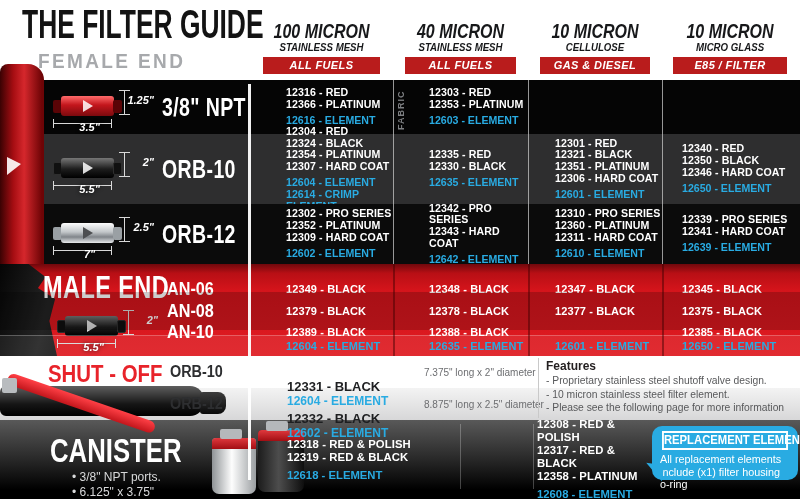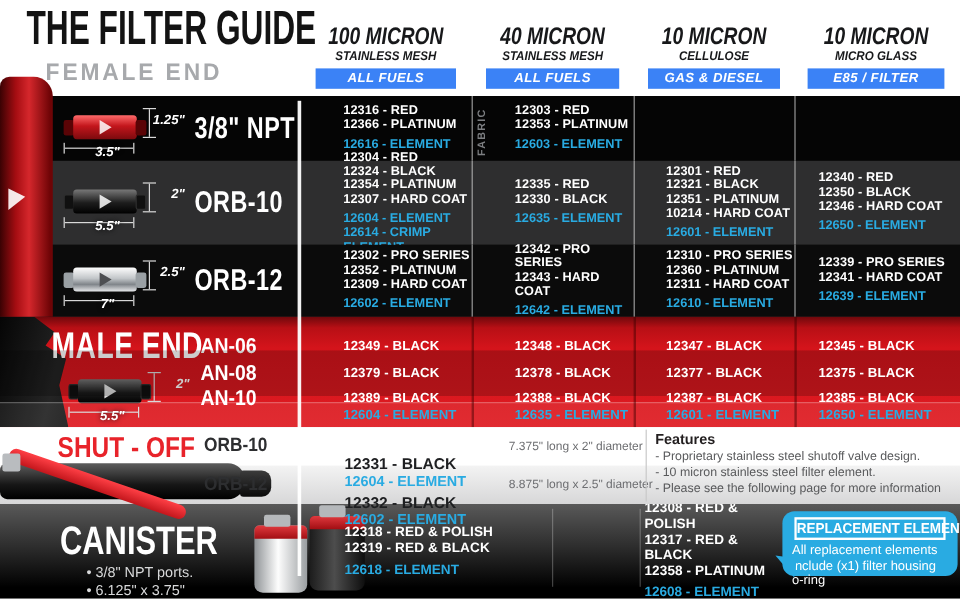--- a/index.html
+++ b/index.html
@@ -13,21 +13,21 @@
         white-space:nowrap;transform:scaleX(.66);transform-origin:left top;letter-spacing:0px;}
   .subtitle{position:absolute;left:38px;top:50px;font-size:20px;font-weight:bold;color:#a7a9ac;
         letter-spacing:2.5px;transform:scaleX(.95);transform-origin:left top;white-space:nowrap;}
   .colhead{position:absolute;top:22px;text-align:center;font-style:italic;}
   .ch1{left:250px;width:143px;} .ch2{left:393px;width:135px;}
   .ch3{left:528px;width:134px;} .ch4{left:660px;width:140px;}
   .ch-l1{font-size:20px;font-weight:900;color:#17181a;line-height:19px;white-space:nowrap;
         transform:scaleX(.8);transform-origin:center;}
   .ch-l2{font-size:10.5px;font-weight:bold;color:#17181a;line-height:12px;white-space:nowrap;
         transform:scaleX(.92);transform-origin:center;}
-  .ch-badge{display:inline-block;margin-top:4px;background:#3b82f6;color:#fff;font-weight:bold;
+  .ch-badge{display:inline-block;margin-top:4px;background:#b91c1c;color:#fff;font-weight:bold;
         font-size:11px;line-height:15px;padding:1px 0;width:82%;letter-spacing:.4px;white-space:nowrap;}
 
   
   .cell{position:absolute;top:0;bottom:0;display:flex;flex-direction:column;justify-content:center;}
   .colA{left:250px;width:143px;padding-left:36px;}
   .colB{left:393px;width:135px;padding-left:36px;}
   .colC{left:528px;width:134px;padding-left:27px;}
   .colD{left:662px;width:138px;padding-left:20px;}
   .parts{color:#fff;font-weight:bold;font-size:10.6px;line-height:11.8px;white-space:pre-line;letter-spacing:.1px;}
   .elements{color:#29abe2;font-weight:bold;font-size:10.6px;line-height:11.8px;white-space:pre-line;margin-top:4px;}
@@ -248,21 +248,21 @@
       </div>
       <div class="cell colB">
         <div class="parts">12335 - RED
 12330 - BLACK</div>
         <div class="elements">12635 - ELEMENT</div>
       </div>
       <div class="cell colC">
         <div class="parts">12301 - RED
 12321 - BLACK
 12351 - PLATINUM
-10214 - HARD COAT</div>
+12306 - HARD COAT</div>
         <div class="elements">12601 - ELEMENT</div>
       </div>
       <div class="cell colD">
         <div class="parts">12340 - RED
 12350 - BLACK
 12346 - HARD COAT</div>
         <div class="elements">12650 - ELEMENT</div>
       </div>
       <div class="vd vdB"></div>
       <div class="vd vdC"></div>
@@ -342,21 +342,20 @@
       <span class="an-label">AN-08</span>
       <div class="mcell colA">12379 - BLACK</div>
       <div class="mcell colB">12378 - BLACK</div>
       <div class="mcell colC">12377 - BLACK</div>
       <div class="mcell colD">12375 - BLACK</div>
     </div>
     <div class="mrow m3">
       <span class="an-label">AN-10</span>
       <div class="mcell colA">12389 - BLACK</div>
       <div class="mcell colB">12388 - BLACK</div>
-      <div class="mcell colC">12387 - BLACK</div>
       <div class="mcell colD">12385 - BLACK</div>
     </div>
     <div class="mrow m4">
       <div class="mcell el colA">12604 - ELEMENT</div>
       <div class="mcell el colB">12635 - ELEMENT</div>
       <div class="mcell el colC">12601 - ELEMENT</div>
       <div class="mcell el colD">12650 - ELEMENT</div>
     </div>
     <div class="vd vdB"></div>
     <div class="vd vdC"></div>

